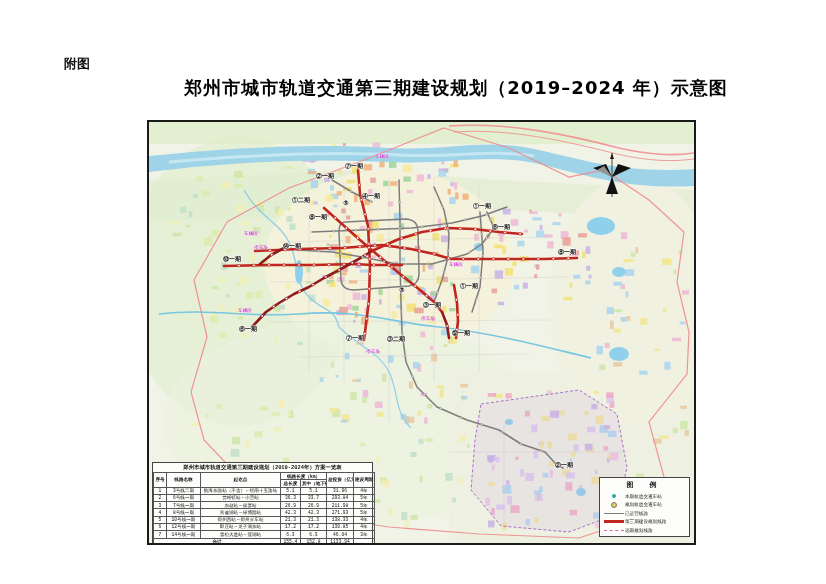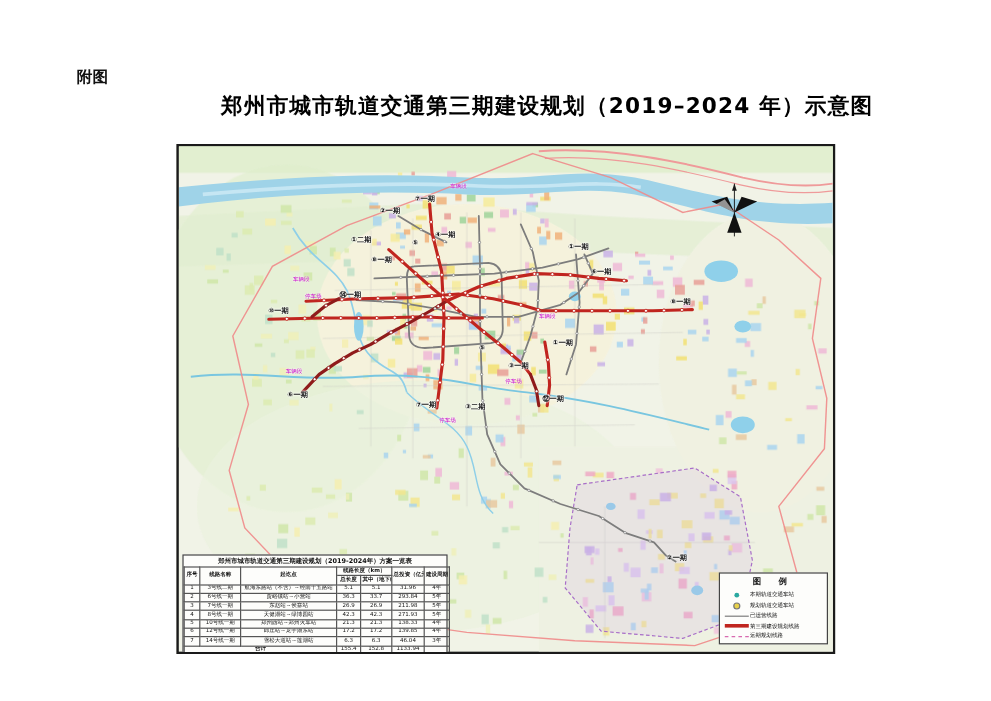--- a/index.html
+++ b/index.html
@@ -1,20 +1,20 @@
 <!DOCTYPE html>
 <html><head>
 <meta charset="utf-8">
 <style>
   html,body{margin:0;padding:0;}
   body{width:826px;height:584px;background:#ffffff;font-family:"DejaVu Sans",sans-serif;overflow:hidden;}
   .page{position:relative;width:826px;height:584px;}
   .figure-label{position:absolute;left:64px;top:30px;font-size:13px;font-weight:bold;color:#111;margin-top:25px;}
   .main-title{position:absolute;left:0;top:76px;width:100%;text-align:center;font-size:18px;font-weight:bold;color:#000;letter-spacing:1px;padding-left:43px;}
-  .map-frame{position:absolute;left:147px;top:120px;width:545px;height:421px;border:2px solid #1a1a1a;background:#f1f3e7;box-sizing:content-box;}
+  .map-frame{position:absolute;left:147px;top:120px;width:545px;height:421px;border:2px solid #1a1a1a;background:#f1f3e7;box-sizing:content-box;font-family:Liberation Mono, monospace;}
   .map-inner{position:relative;width:545px;height:421px;overflow:hidden;}
   #map-svg{position:absolute;left:0;top:0;}
   .labels-layer{position:absolute;left:0;top:0;width:545px;height:421px;pointer-events:none;}
   .map-label{position:absolute;font-size:6px;font-weight:bold;color:#141414;white-space:nowrap;transform:translate(-50%,-50%);
     text-shadow:0 0 2px #fff,0 0 2px #fff,0 0 1px #fff;}
   .depot-label{position:absolute;font-size:4.6px;color:#c400c4;white-space:nowrap;transform:translate(-50%,-50%);
     text-shadow:0 0 2px #fff,0 0 1px #fff;}
   
   .sum-table-box{position:absolute;left:3px;top:340px;width:221px;background:#fdfdfb;border:1px solid #444;box-sizing:border-box;}
   .sum-table-title{font-size:5.4px;font-weight:bold;text-align:center;padding:1px 0;color:#111;}

